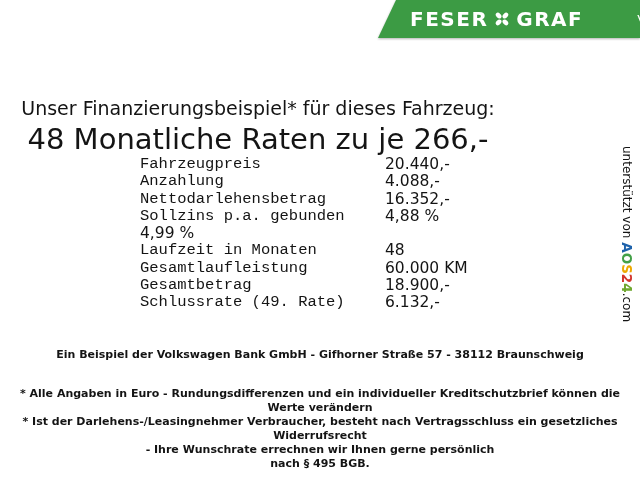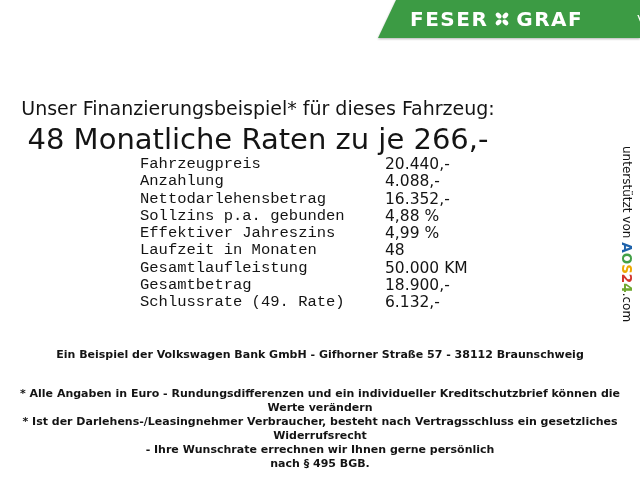--- a/index.html
+++ b/index.html
@@ -104,30 +104,29 @@
     </div>
     <div class="trow">
       <span class="tlabel">Nettodarlehensbetrag</span>
       <span class="tvalue">16.352,-</span>
     </div>
     <div class="trow">
       <span class="tlabel">Sollzins p.a. gebunden</span>
       <span class="tvalue">4,88 %</span>
     </div>
     <div class="trow">
-      <span class="tlabel">Effektiver Jahreszins</span>
       <span class="tvalue">4,99 %</span>
     </div>
     <div class="trow">
       <span class="tlabel">Laufzeit in Monaten</span>
       <span class="tvalue">48</span>
     </div>
     <div class="trow">
       <span class="tlabel">Gesamtlaufleistung</span>
-      <span class="tvalue">50.000 KM</span>
+      <span class="tvalue">60.000 KM</span>
     </div>
     <div class="trow">
       <span class="tlabel">Gesamtbetrag</span>
       <span class="tvalue">18.900,-</span>
     </div>
     <div class="trow">
       <span class="tlabel">Schlussrate (49. Rate)</span>
       <span class="tvalue">6.132,-</span>
     </div>
   </div>

